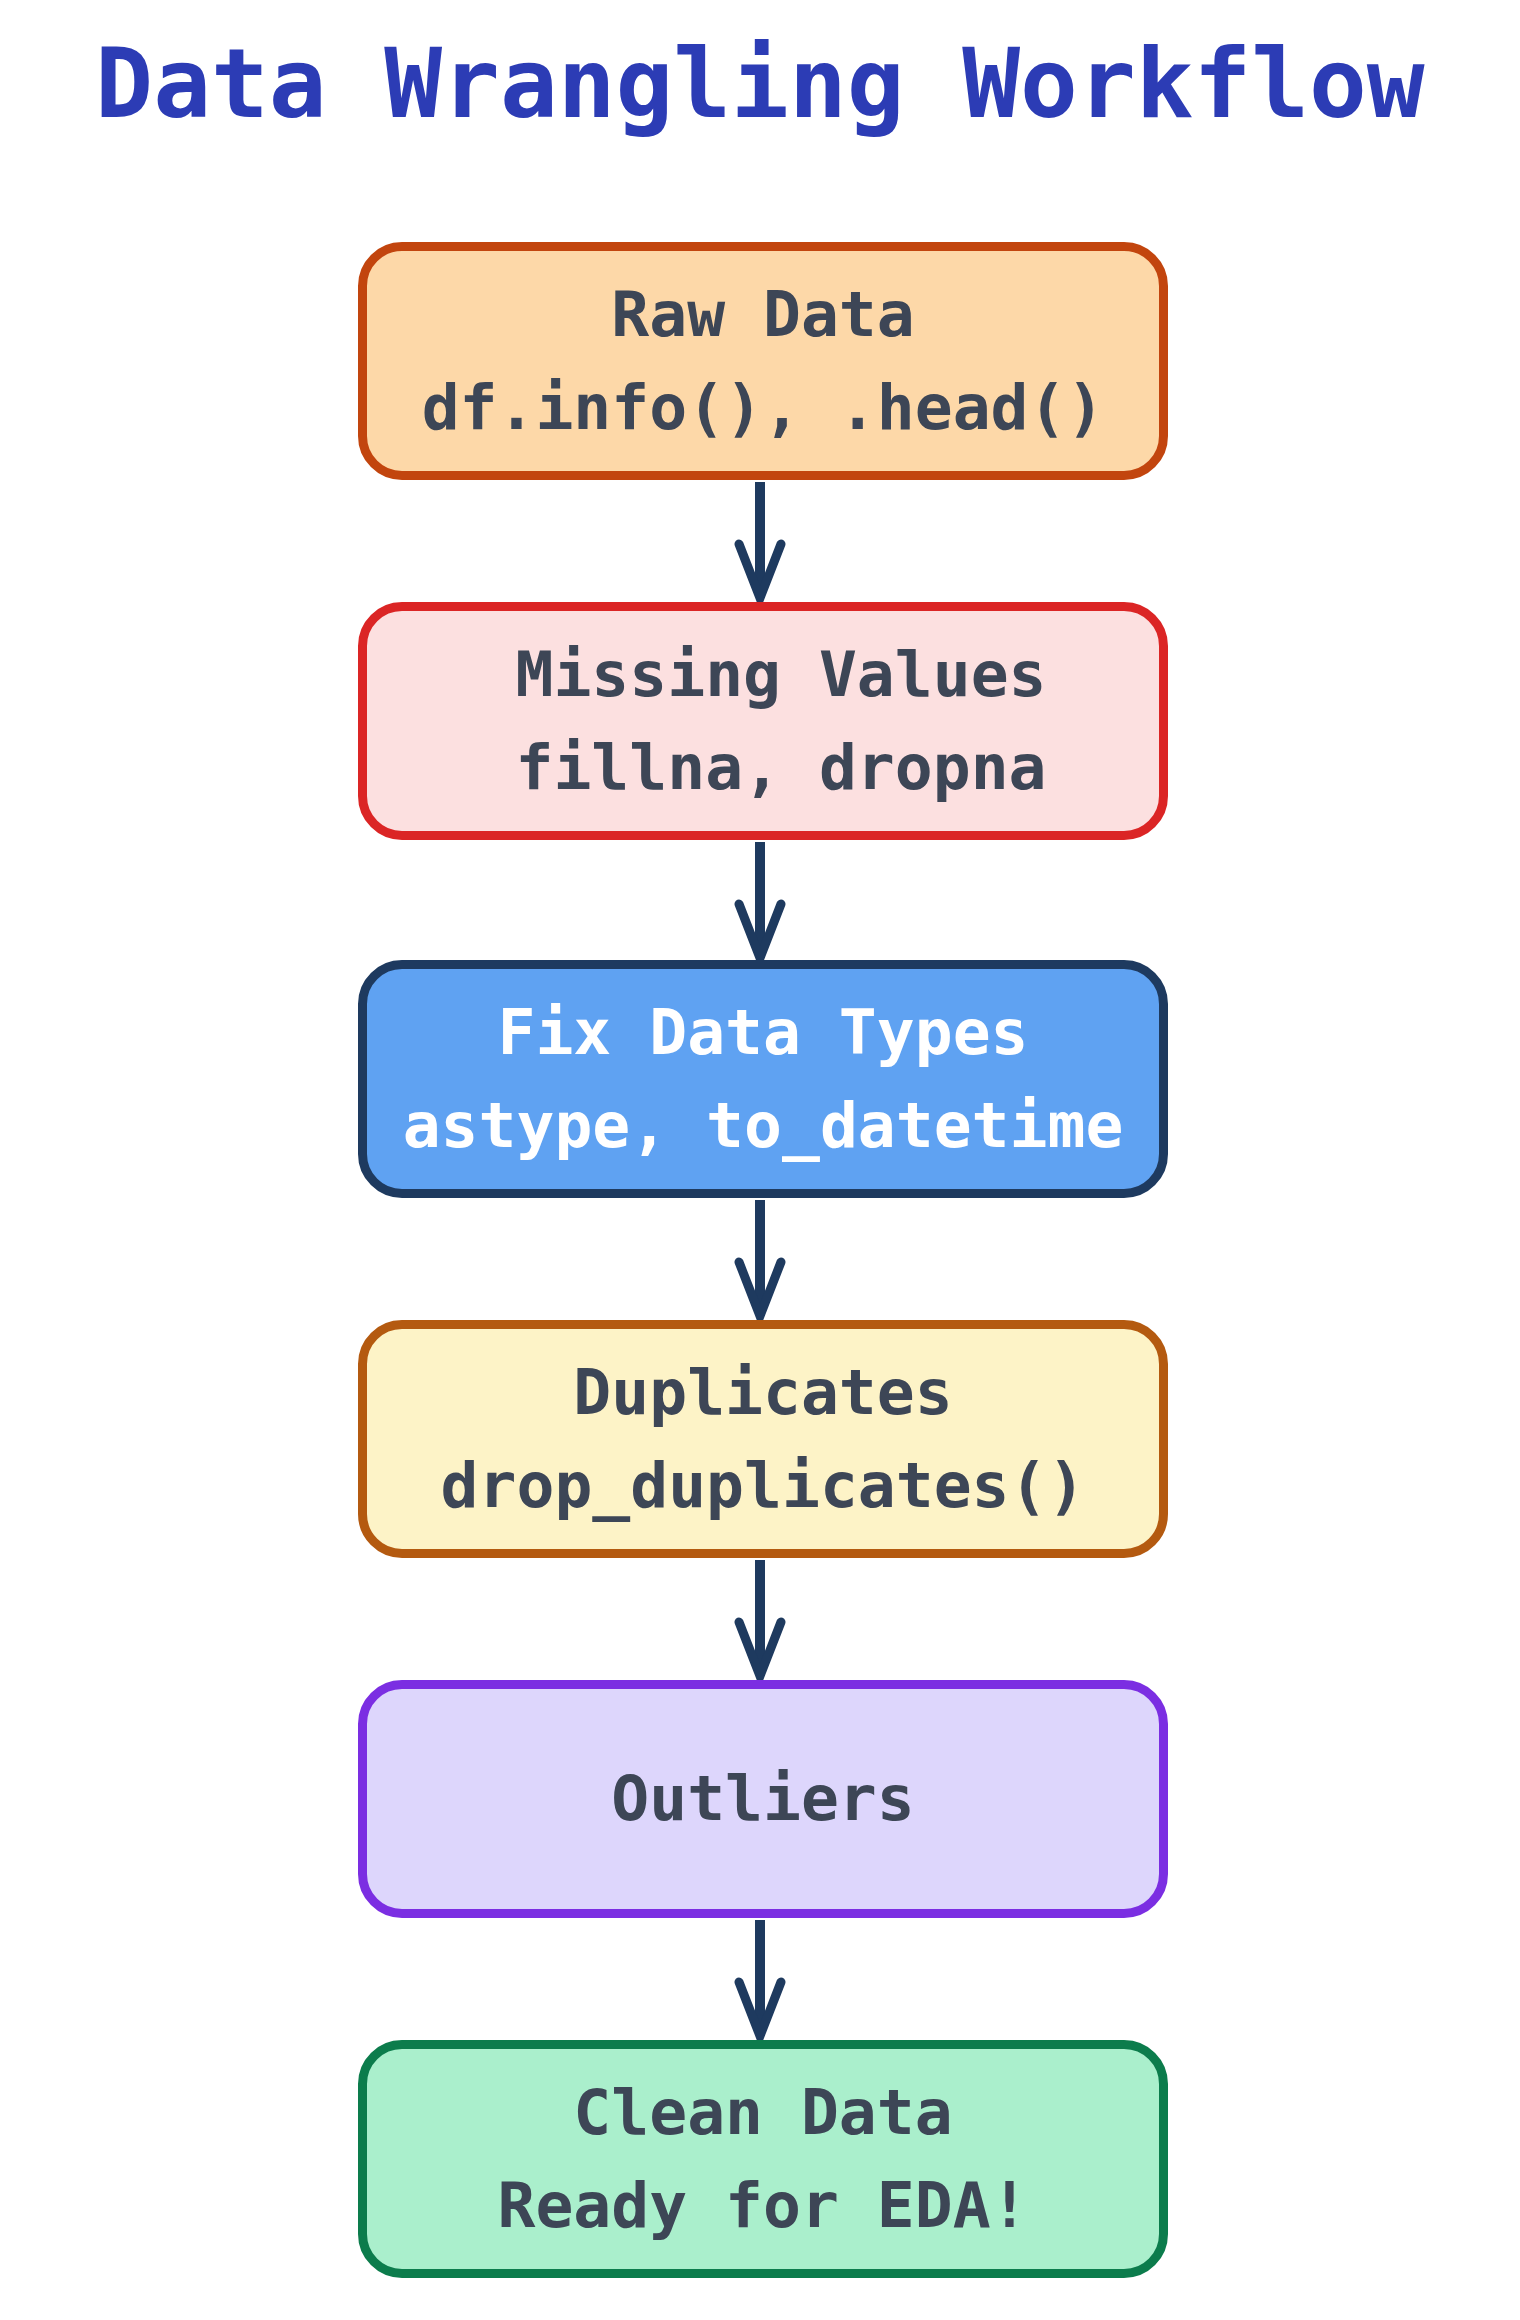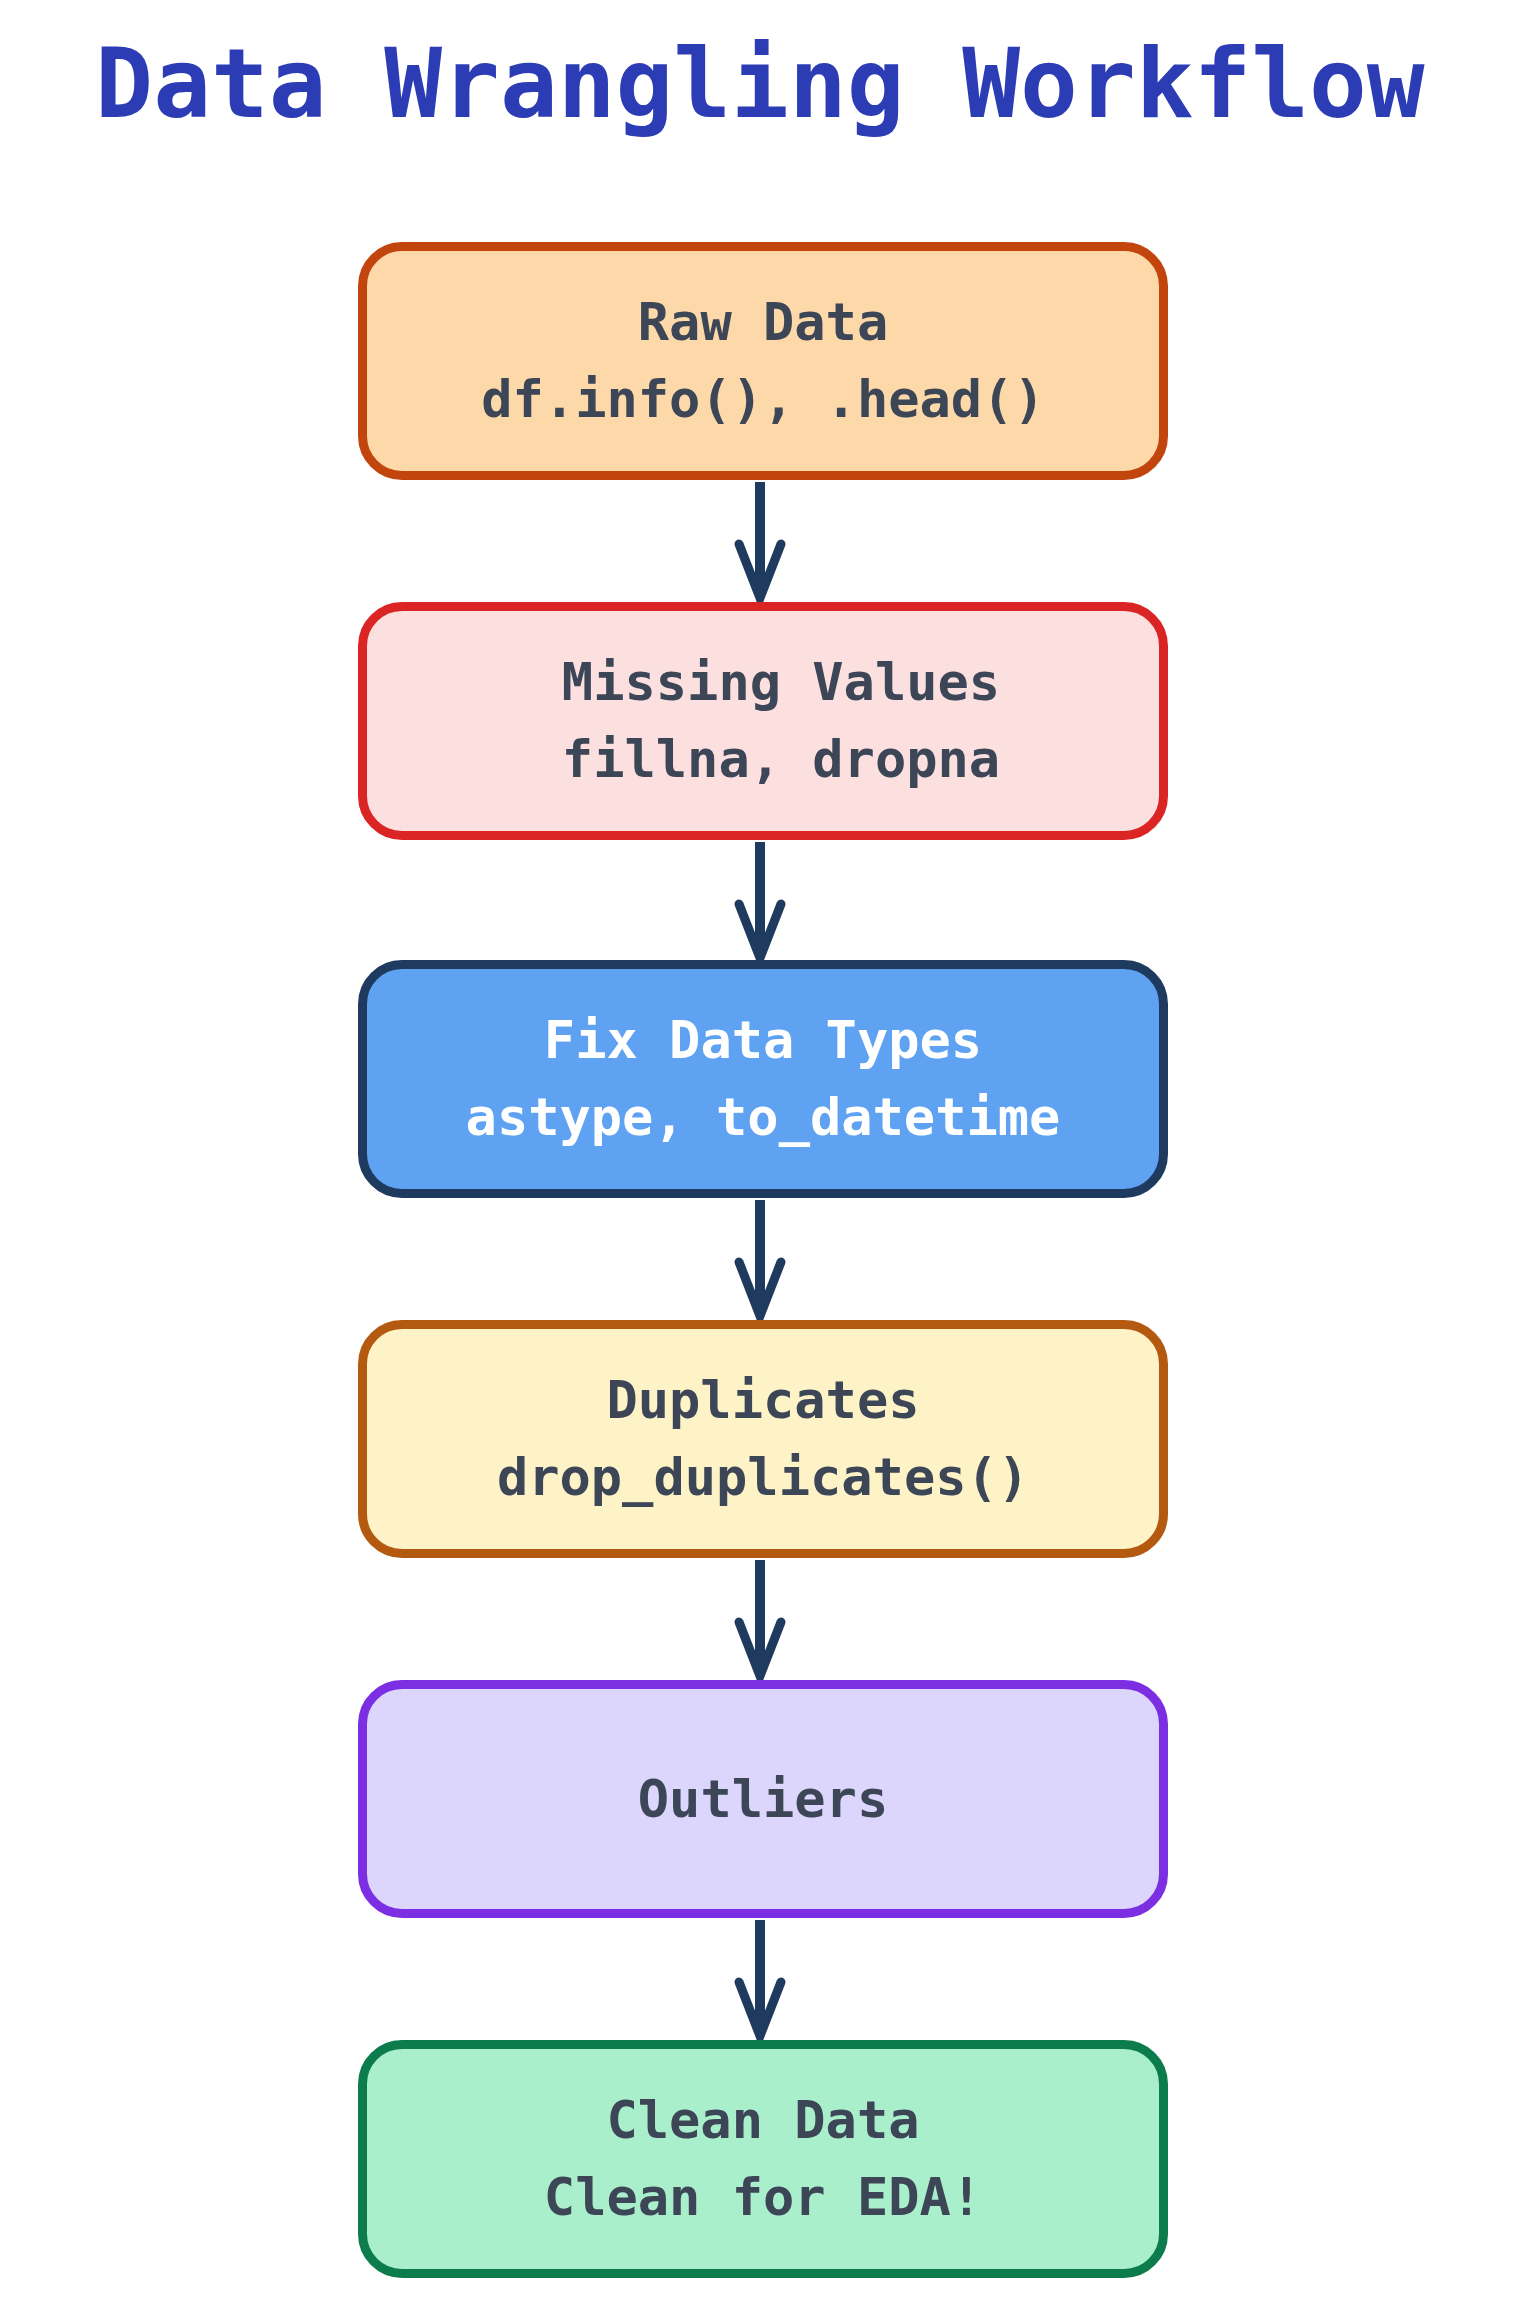--- a/index.html
+++ b/index.html
@@ -28,21 +28,21 @@
     width: 810px;
     height: 238px;
     box-sizing: border-box;
     border: 9px solid #000;
     border-radius: 44px;
     display: flex;
     flex-direction: column;
     align-items: center;
     justify-content: center;
     text-align: center;
-    font-size: 52px;
+    font-size: 63px;
     font-weight: 700;
     line-height: 1.48;
     white-space: nowrap;
   }
   .n0 { top: 242px; }
   .n1 { top: 602px; }
   .n2 { top: 960px; }
   .n3 { top: 1320px; }
   .n4 { top: 1680px; }
   .n5 { top: 2040px; }
@@ -109,16 +109,16 @@
     <div>Outliers</div>
   </div>
 
   <svg class="arrow a4" viewBox="0 0 60 122">
     <path d="M30 2 L30 112" fill="none" stroke-width="10" stroke-linecap="butt" stroke="#1e3a5f"></path>
     <path d="M9 64 L30 118 L51 64" fill="none" stroke-width="9" stroke-linecap="round" stroke-linejoin="miter" stroke="#1e3a5f"></path>
   </svg>
 
   <div class="node n5" style="background-color: rgb(170, 239, 204); border-color: rgb(12, 124, 76); color: rgb(61, 70, 86);">
     <div>Clean Data</div>
-    <div>Clean for EDA!</div>
+    <div>Ready for EDA!</div>
   </div>
 
 </div>
 
 </body></html>

